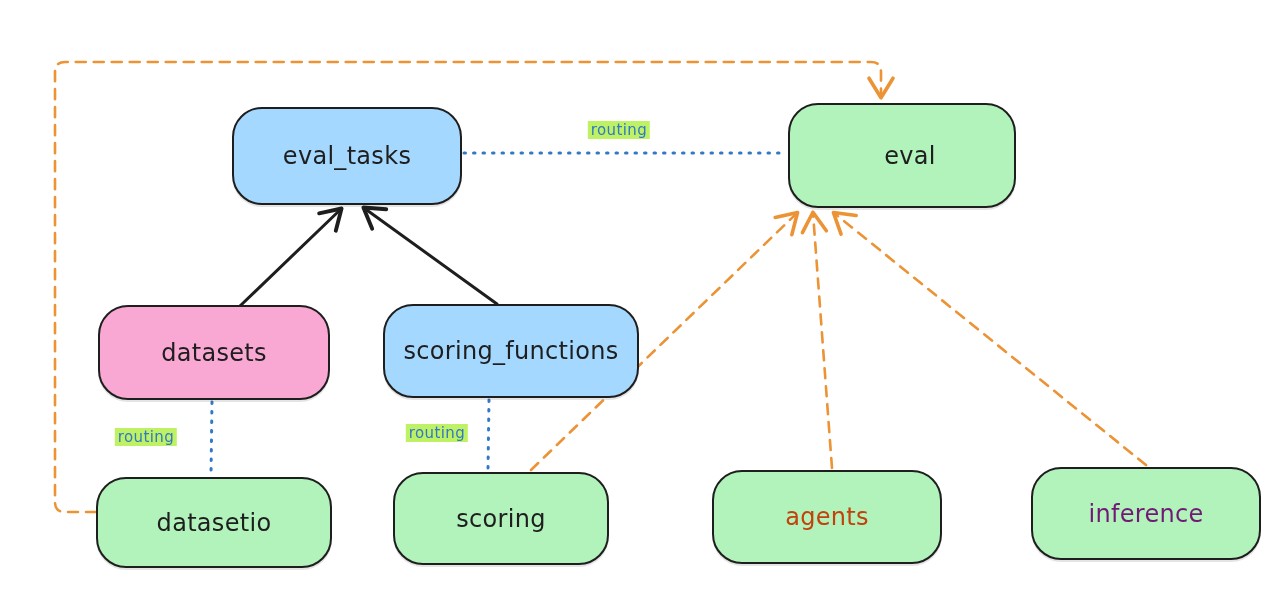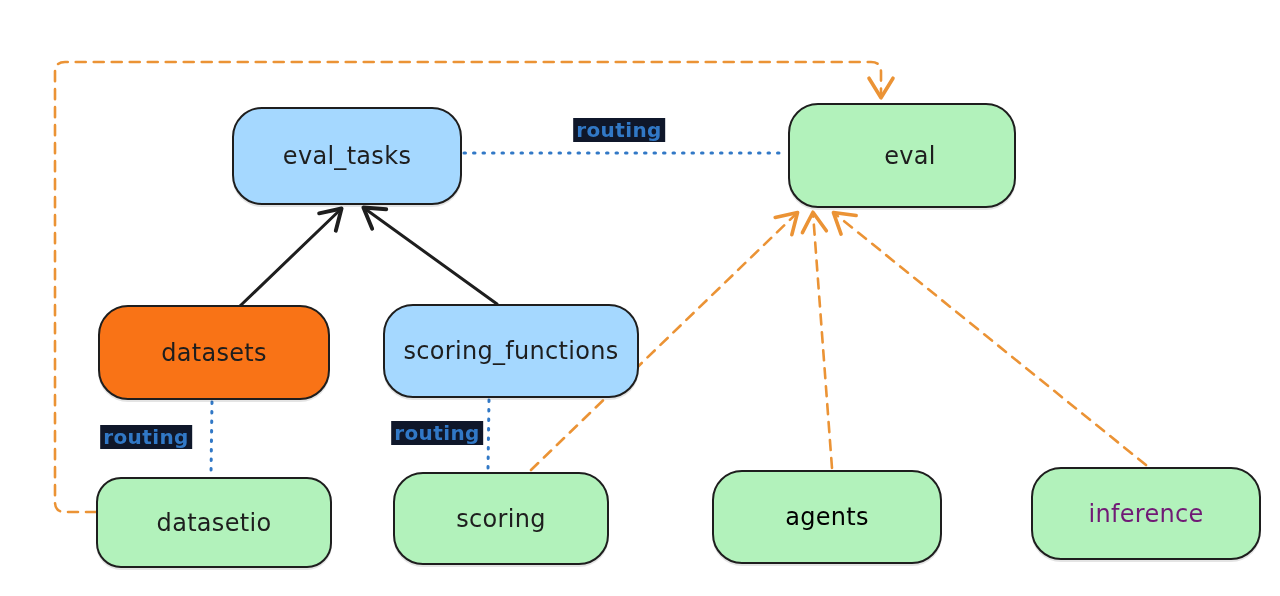--- a/index.html
+++ b/index.html
@@ -21,25 +21,25 @@
   }
   .node-label{
     font-size:24px;
     color:#1e1e1e;
     letter-spacing:0.3px;
     white-space:nowrap;
   }
   .edge-label{
     position:absolute;
     transform:translate(-50%,-50%);
-    font-size:20px;
-    font-weight:700;
+    font-size:15px;
+    font-weight:400;
     letter-spacing:0.4px;
     white-space:nowrap;
-    background:#0f172a;
+    background:#bef264;
     padding:0 3px;
   }
 </style>
 </head>
 <body>
 
 <div class="canvas" id="canvas" style="width: 1280px; height: 596px; background: rgb(255, 255, 255);">
   <svg class="edge-layer" id="edge-layer" xmlns="http://www.w3.org/2000/svg">
     <defs>
       <marker id="arrow-black" markerUnits="userSpaceOnUse" markerWidth="34" markerHeight="30" viewBox="-16 -10 18 20" refX="-0.5" refY="0" orient="auto">
@@ -61,34 +61,34 @@
         <path d="M1146 465 L834 213" fill="none" stroke="#eb9335" stroke-linecap="round" stroke-width="2.6" stroke-dasharray="10 8" marker-end="url(#arrow-orange)"></path>
       </g>
   </svg>
   <div id="node-layer">
       <div class="node" style="left: 232px; top: 107px; width: 230px; height: 98px; background: rgb(165, 216, 255); border-color: rgb(30, 30, 30);">
         <span class="node-label" style="color: rgb(30, 30, 30);">eval_tasks</span>
       </div>
       <div class="node" style="left: 788px; top: 103px; width: 228px; height: 105px; background: rgb(178, 242, 187); border-color: rgb(30, 30, 30);">
         <span class="node-label" style="color: rgb(30, 30, 30); margin-left: 16px;">eval</span>
       </div>
-      <div class="node" style="left: 98px; top: 305px; width: 232px; height: 95px; background: #f97316; border-color: rgb(30, 30, 30);">
+      <div class="node" style="left: 98px; top: 305px; width: 232px; height: 95px; background: #f9a8d4; border-color: rgb(30, 30, 30);">
         <span class="node-label" style="color: rgb(30, 30, 30);">datasets</span>
       </div>
       <div class="node" style="left: 383px; top: 304px; width: 256px; height: 94px; background: rgb(165, 216, 255); border-color: rgb(30, 30, 30);">
         <span class="node-label" style="color: rgb(30, 30, 30);">scoring_functions</span>
       </div>
-      <div class="node" style="left: 96px; top: 477px; width: 236px; height: 91px; background: rgb(178, 242, 187); border-color: rgb(30, 30, 30); border-radius: 25px;">
+      <div class="node" style="left: 96px; top: 477px; width: 236px; height: 91px; background: rgb(178, 242, 187); border-color: rgb(30, 30, 30);">
         <span class="node-label" style="color: rgb(30, 30, 30);">datasetio</span>
       </div>
       <div class="node" style="left: 393px; top: 472px; width: 216px; height: 93px; background: rgb(178, 242, 187); border-color: rgb(30, 30, 30);">
         <span class="node-label" style="color: rgb(30, 30, 30);">scoring</span>
       </div>
       <div class="node" style="left: 712px; top: 470px; width: 230px; height: 94px; background: rgb(178, 242, 187); border-color: rgb(30, 30, 30);">
-        <span class="node-label" style="color: #000000;">agents</span>
+        <span class="node-label" style="color: #c2410c;">agents</span>
       </div>
       <div class="node" style="left: 1031px; top: 467px; width: 230px; height: 93px; background: rgb(178, 242, 187); border-color: rgb(30, 30, 30);">
         <span class="node-label" style="color: #701a75;">inference</span>
       </div>
     </div>
   <div id="label-layer">
       <div class="edge-label" style="left: 619px; top: 130px; color: rgb(49, 120, 198);">routing</div>
       <div class="edge-label" style="left: 146px; top: 437px; color: rgb(49, 120, 198);">routing</div>
       <div class="edge-label" style="left: 437px; top: 433px; color: rgb(49, 120, 198);">routing</div>
     </div>

